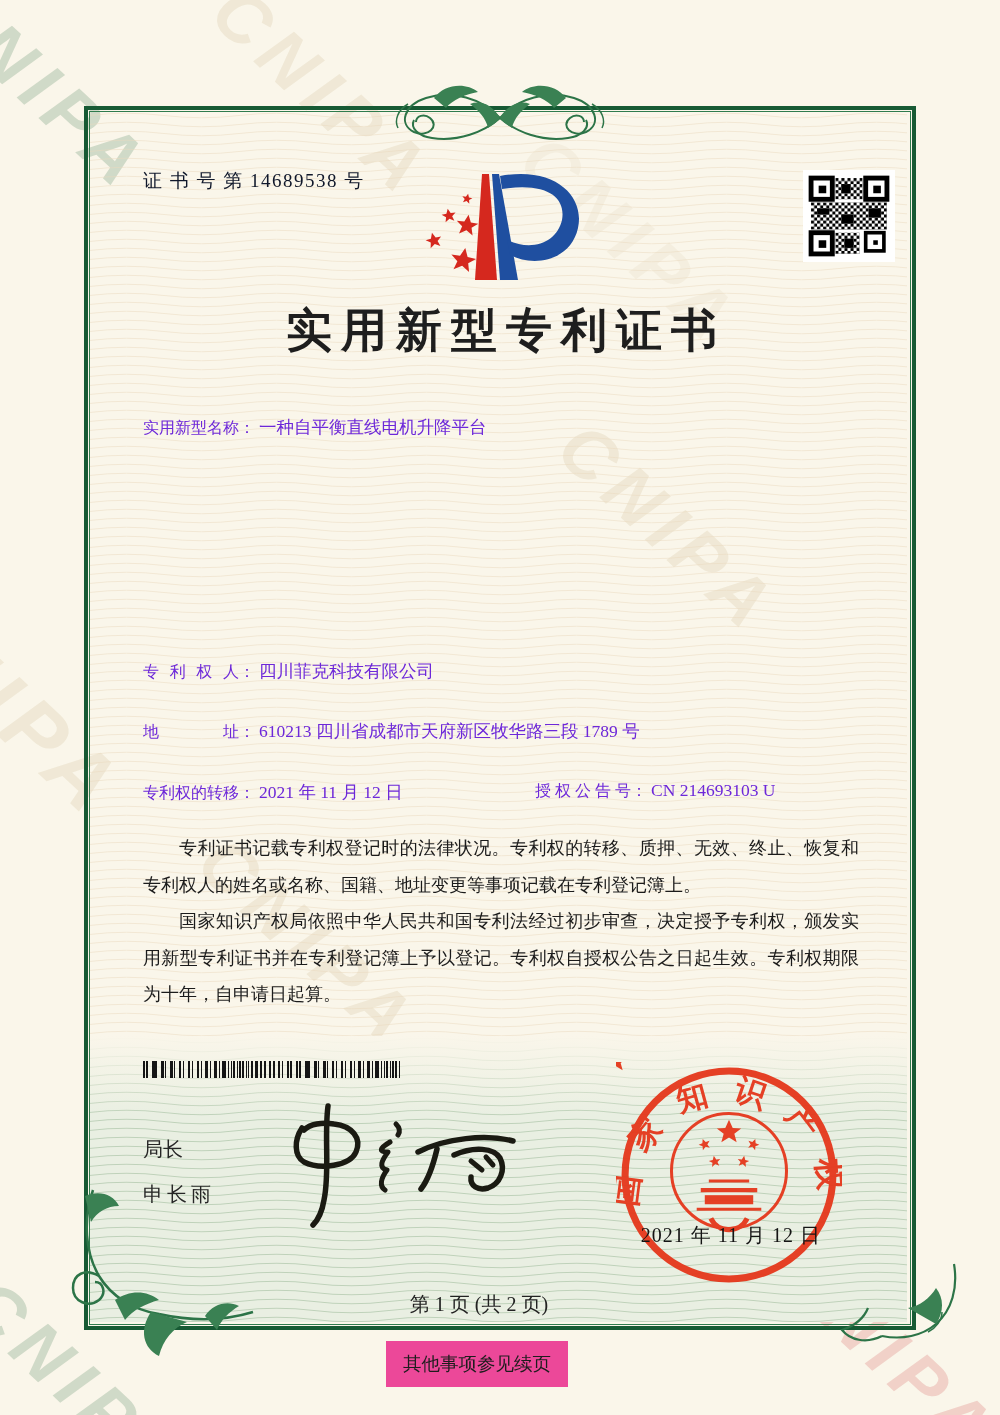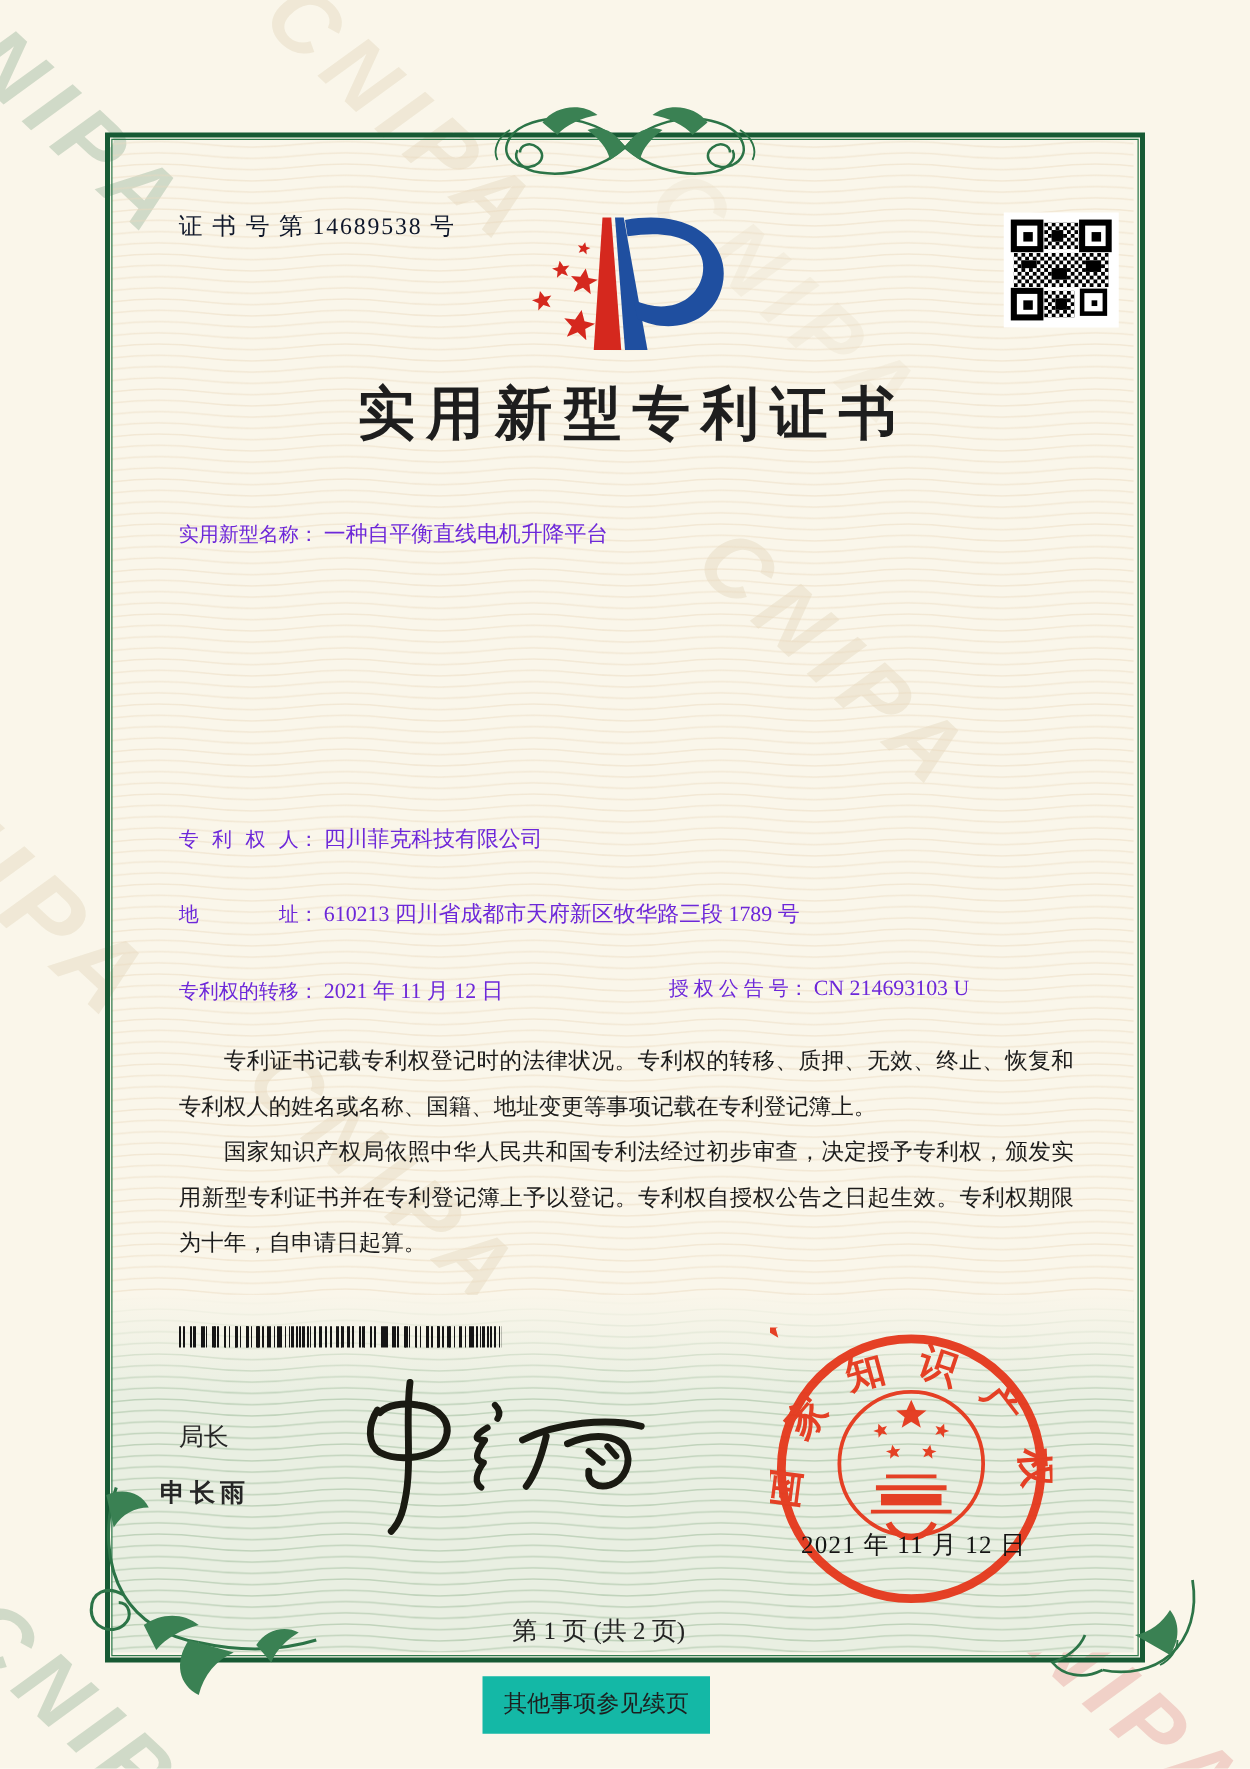--- a/index.html
+++ b/index.html
@@ -44,29 +44,29 @@
   
   .paras{position:absolute;left:143px;top:830px;width:716px;z-index:3;}
   .paras p{margin:0;font-size:18px;line-height:36.5px;text-indent:2em;text-align:justify;color:#1b1b1b;}
 
   .barcode{position:absolute;left:143px;top:1061px;width:258px;height:17px;z-index:3;
     background-image:
       repeating-linear-gradient(90deg,#151515 0 2px,transparent 2px 4px,#151515 4px 5px,transparent 5px 9px),
       repeating-linear-gradient(90deg,transparent 0 3px,#151515 3px 4px,transparent 4px 11px,#151515 11px 13px,transparent 13px 17px);}
 
   .signer-title{position:absolute;left:143px;top:1136px;font-size:20px;z-index:3;}
-  .signer-name{position:absolute;left:128px;top:1181px;font-size:20px;letter-spacing:4px;z-index:3;font-weight:bold;}
+  .signer-name{position:absolute;left:143px;top:1181px;font-size:20px;letter-spacing:4px;z-index:3;}
   .signature{position:absolute;left:250px;top:1088px;z-index:4;}
 
   .seal{position:absolute;left:616px;top:1062px;z-index:5;opacity:.95;}
   .seal-date{position:absolute;left:626px;top:1222px;width:210px;text-align:center;
              font-size:20px;color:#141414;letter-spacing:1px;z-index:6;white-space:nowrap;}
 
   .page-info{position:absolute;left:84px;top:1291px;width:790px;text-align:center;font-size:20px;color:#222;z-index:3;}
-  .footer-note{position:absolute;left:386px;top:1341px;width:182px;height:46px;background:#14b8a6;
+  .footer-note{position:absolute;left:386px;top:1341px;width:182px;height:46px;background:#ec4899;
                text-align:center;line-height:46px;font-size:18.5px;color:#1d1d1d;z-index:3;}
 
   .orn{position:absolute;z-index:3;pointer-events:none;}
 </style>
 </head>
 <body>
 
 <div class="page">
 
   <div class="wm green" style="left:-30px;top:-36px;">CNIPA</div>

